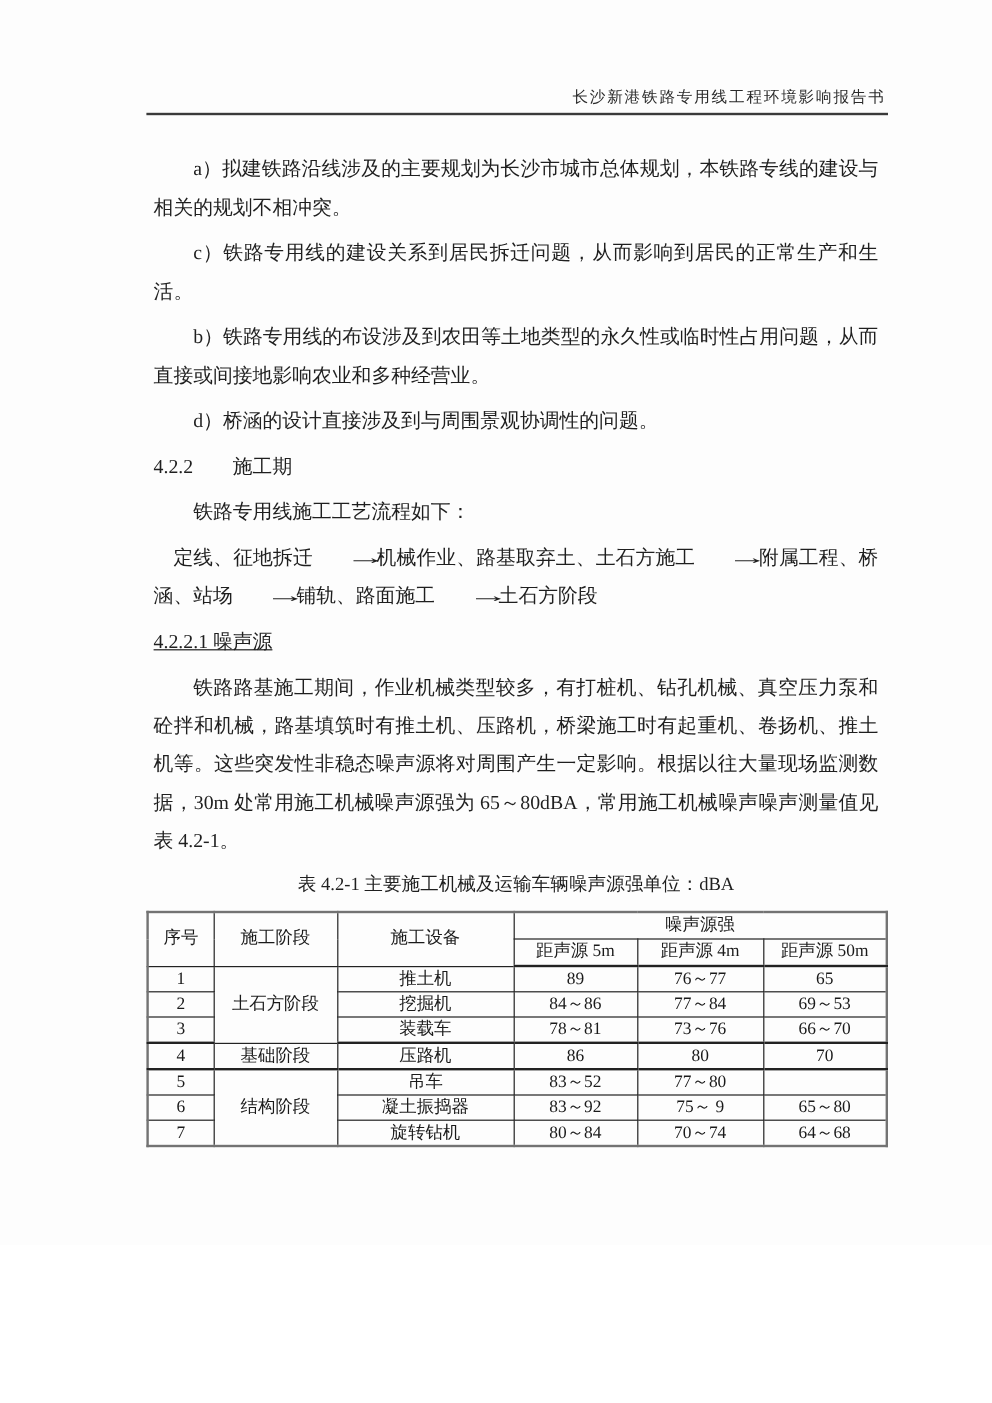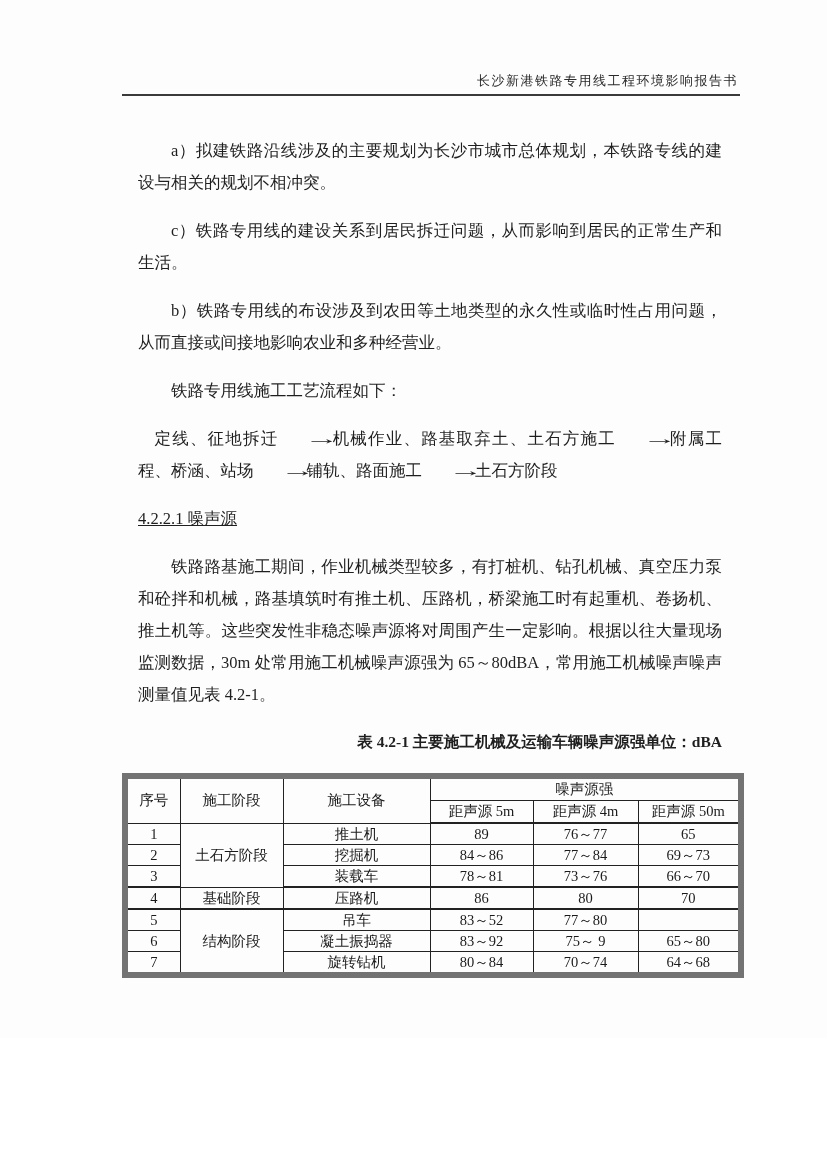--- a/index.html
+++ b/index.html
@@ -17,53 +17,53 @@
     white-space:nowrap;
   }
   .header-rule{
     position:absolute;top:94px;left:122px;width:618px;
     border-top:2px solid #3a3a3a;height:0;
   }
   .content{
     position:absolute;top:119px;left:122px;width:616px;
     font-size:16.5px;line-height:32px;text-align:justify;
   }
-  .content p{margin:16px;}
+  .content p{margin:6px;}
   .para{text-indent:2em;}
   .heading{text-indent:0;}
   .heading.sub{text-indent:0;text-decoration:underline;}
   .flow{text-indent:1em;}
   .arrow{
     display:inline-block;
     transform:scaleX(2.1);
     transform-origin:center;
     margin:0 10px;
     font-weight:bold;
   }
   .caption{
-    font-weight:bold;font-size:15.5px;line-height:30px;text-indent:0;
-    text-align:right;
+    font-weight:normal;font-size:15.5px;line-height:30px;text-indent:0;
+    text-align:center;
   }
   table.noise-table{
     border-collapse:collapse;
     table-layout:fixed;
     width:616px;
     margin-top:0px;
     font-size:14.5px;
     color:#1a1a1a;
   }
   .noise-table th,.noise-table td{
     border:1px solid #222;
     font-weight:normal;
     text-align:center;
     padding:0;
     overflow:hidden;
     white-space:nowrap;
   }
-  .noise-table{border:6px solid #737373;}
+  .noise-table{border:2px solid #737373;}
   .noise-table th{height:21px;line-height:21px;}
   .noise-table td{height:20px;line-height:20px;}
   .noise-table tr.thick th,.noise-table tr.thick td{border-bottom-width:2px;}
   .doc-footer{
     position:absolute;top:1047px;left:122px;width:616px;
     text-align:left;font-size:13px;color:#15803d;
   }
 </style>
 </head>
 <body>
@@ -73,21 +73,23 @@
   <div class="doc-header">
     <span>长沙新港铁路专用线工程环境影响报告书</span>
   </div>
   <div class="header-rule"></div>
 
   <div class="content">
 
     <p class="para">a）拟建铁路沿线涉及的主要规划为长沙市城市总体规划，本铁路专线的建设与相关的规划不相冲突。</p>
     <p class="para">c）铁路专用线的建设关系到居民拆迁问题，从而影响到居民的正常生产和生活。</p>
     <p class="para">b）铁路专用线的布设涉及到农田等土地类型的永久性或临时性占用问题，从而直接或间接地影响农业和多种经营业。</p>
+    <p class="para">d）桥涵的设计直接涉及到与周围景观协调性的问题。</p>
 
+    <p class="heading">4.2.2　　施工期</p>
     <p class="para">铁路专用线施工工艺流程如下：</p>
 
     <p class="flow"><span>定线、征地拆迁</span><span class="arrow">→</span><span>机械作业、路基取弃土、土石方施工</span><span class="arrow">→</span><span>附属工程、桥涵、站场</span><span class="arrow">→</span><span>铺轨、路面施工</span><span class="arrow">→</span><span>土石方阶段</span></p>
 
     <p class="heading sub">4.2.2.1 噪声源</p>
     <p class="para">铁路路基施工期间，作业机械类型较多，有打桩机、钻孔机械、真空压力泵和砼拌和机械，路基填筑时有推土机、压路机，桥梁施工时有起重机、卷扬机、推土机等。这些突发性非稳态噪声源将对周围产生一定影响。根据以往大量现场监测数据，30m 处常用施工机械噪声源强为 65～80dBA，常用施工机械噪声噪声测量值见表 4.2-1。</p>
 
     <p class="caption">表 4.2-1 主要施工机械及运输车辆噪声源强单位：dBA</p>
 
     <table class="noise-table">
@@ -118,21 +120,21 @@
           <td>推土机</td>
           <td>89</td>
           <td>76～77</td>
           <td>65</td>
         </tr>
         <tr>
           <td>2</td>
           <td>挖掘机</td>
           <td>84～86</td>
           <td>77～84</td>
-          <td>69～73</td>
+          <td>69～53</td>
         </tr>
         <tr class="thick">
           <td>3</td>
           <td>装载车</td>
           <td>78～81</td>
           <td>73～76</td>
           <td>66～70</td>
         </tr>
         <tr class="thick">
           <td>4</td>

